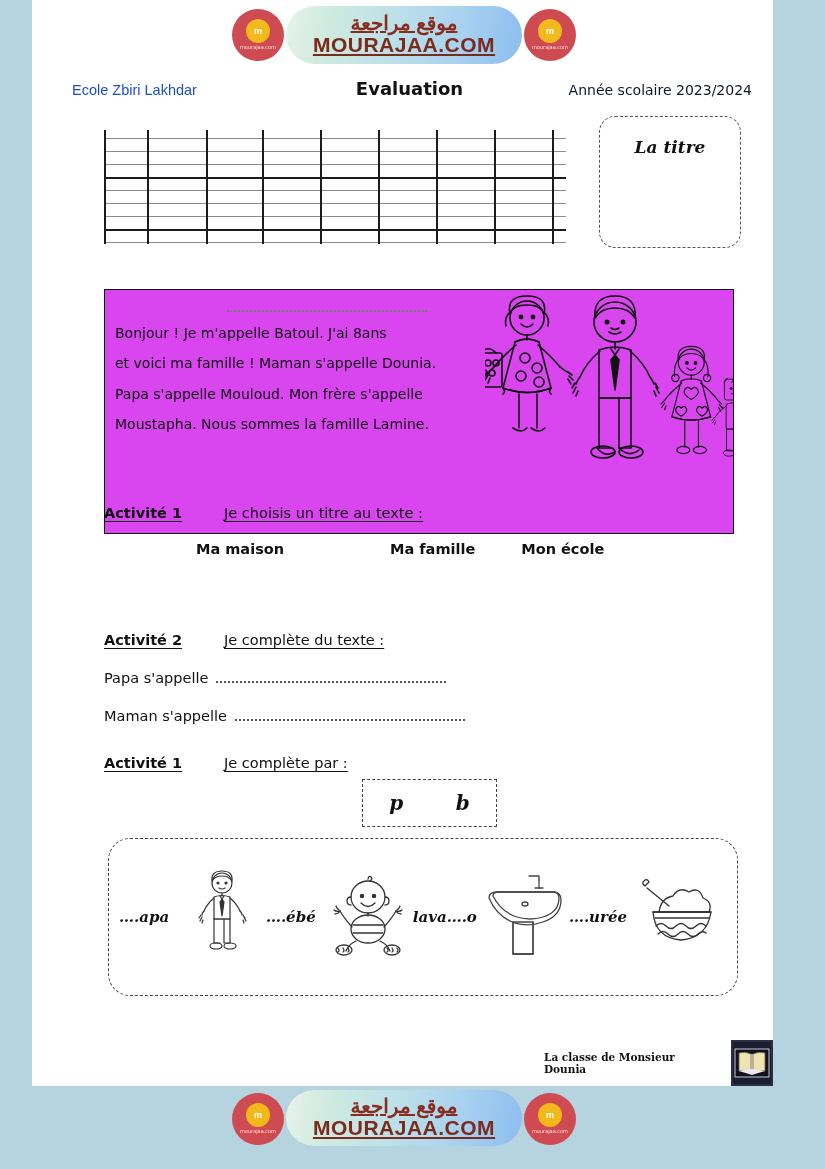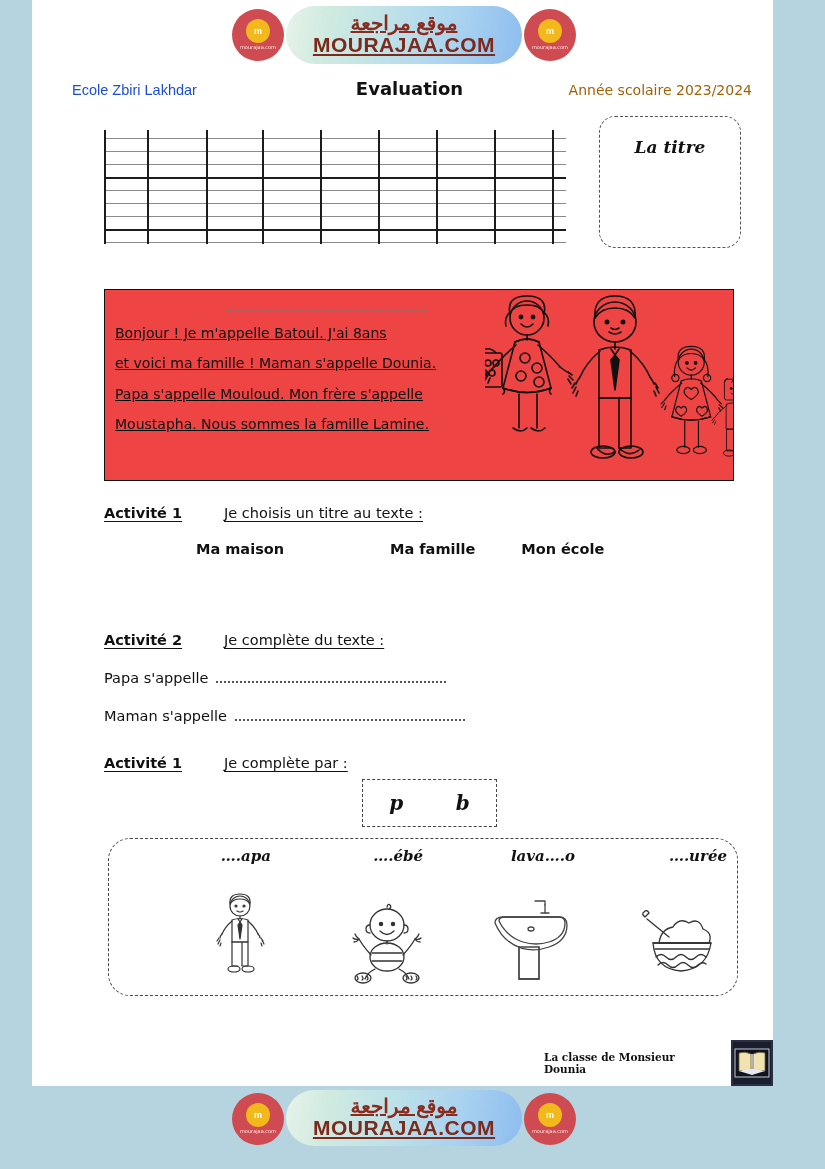--- a/index.html
+++ b/index.html
@@ -97,21 +97,21 @@
   }
 
   
   .hdr {
     position: absolute;
     left: 40px; top: 78px; width: 680px;
     display: flex; align-items: baseline;
   }
   .hdr-school { width: 250px; font-size: 14.5px; color:#1d4ed8; font-family:Liberation Sans, sans-serif;}
   .hdr-title  { width: 175px; text-align:center; font-size: 18px; font-weight: bold; color:#111; font-family:"DejaVu Sans",sans-serif;}
-  .hdr-year   { flex:1; text-align:right; font-size: 14px; color:#a16207; font-family:"DejaVu Sans",sans-serif;}
+  .hdr-year   { flex:1; text-align:right; font-size: 14px; color:#0f172a; font-family:"DejaVu Sans",sans-serif;}
 
   
   .grid-wrap {
     position: absolute;
     left: 72px; top: 138px;
     width: 462px; height: 106px;
   }
   .grid-wrap .hline {
     position: absolute; left: 0; width: 100%; height: 1px; background: #8a8a8a;
   }
@@ -136,24 +136,23 @@
     font-style: italic;
     font-weight: bold;
     font-size: 17px;
     color: #111;
   }
 
   
   .read-box {
     position: absolute;
     left: 72px; top: 289px;
-    width: 630px; height: 192px;
+    width: 630px; height: 245px;
     border: 1.8px solid #111;
-    background: #ef4444;
-    text-decoration: underline;
+    background: #d946ef;
   }
   .read-inner { display: flex; height: 100%; }
   .read-left  { width: 382px; padding: 8px 0 0 10px; }
   .read-dots {
     margin: 6px 0 6px 112px;
     width: 200px;
     border-bottom: 2.5px dotted #777;
     height: 8px;
   }
   .read-line {
@@ -215,21 +214,21 @@
     position: absolute;
     left: 76px; top: 838px;
     width: 630px; height: 158px;
     border: 1.8px dashed #444;
     border-radius: 22px;
   }
   .pic-row {
     display: flex; height: 100%;
     padding: 8px 10px 4px 10px;
   }
-  .pic-cell { flex: 1; display: flex; flex-direction: column; align-items: flex-end; gap: 8px; }
+  .pic-cell { flex: 1; display: flex; flex-direction: row; align-items: center; gap: 8px; }
   .pic-word {
     font-family: "DejaVu Serif", serif;
     font-style: italic; font-weight: bold;
     font-size: 15px; color: #111;
     margin-bottom: 4px;
     white-space: nowrap;
   }
   .pic-art { flex:1; display:flex; align-items:flex-end; justify-content:center; padding-bottom: 6px;}
 
   

